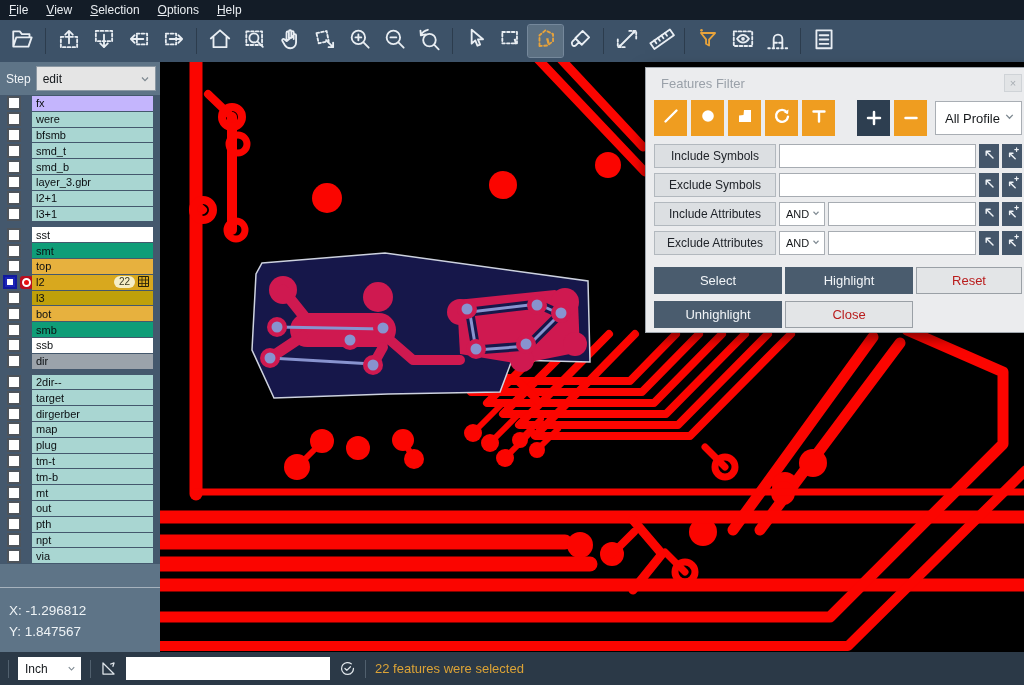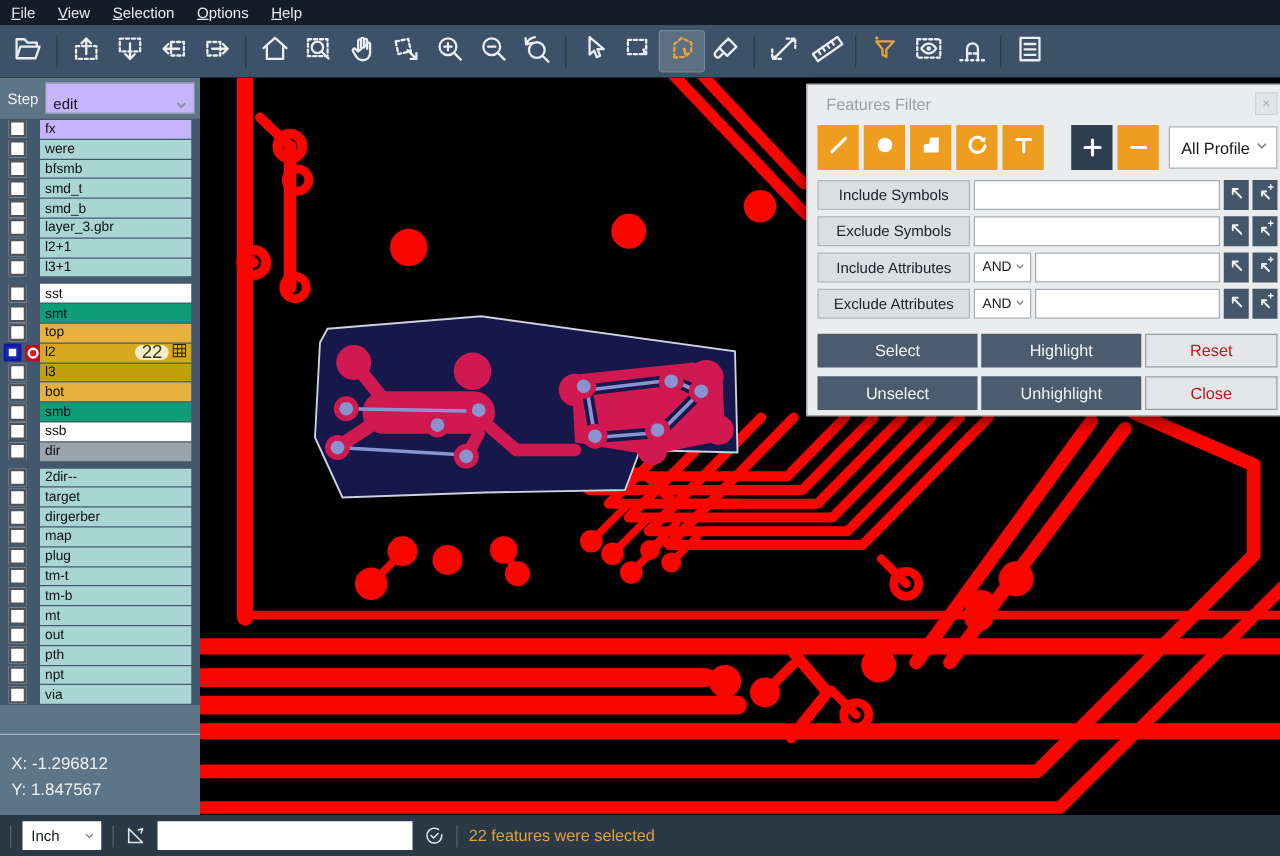--- a/index.html
+++ b/index.html
@@ -10,31 +10,31 @@
   .menu-item{padding:0 9px;height:20px;line-height:20px;cursor:default}
   
   .toolbar{position:absolute;top:20px;left:0;right:0;height:42px;background:#3d5268;display:flex;align-items:center;padding:0 5px;z-index:5}
   .tb-btn{width:35px;height:32px;display:flex;align-items:center;justify-content:center;border-radius:2px;flex:none}
   .tb-btn.active{background:#5c7082;outline:1px solid #75889b}
   .tb-sep{width:1px;height:26px;background:#2c3c4d;margin:0 5px;flex:none}
   
   .sidebar{position:absolute;top:62px;left:0;width:160px;height:590px;background:#5e7487;display:flex;flex-direction:column;z-index:4}
   .step-row{height:33px;display:flex;align-items:center;padding:0 4px;gap:5px;flex:none}
   .step-label{color:#f0f4f7;font-size:12px;padding-left:2px}
-  .step-combo{flex:1;height:23px;background:#c4b5fd;display:flex;align-items:flex-end;font-size:12px;color:#14181c;padding:0 4px 0 6px;justify-content:space-between;border:1px solid #8b98a3}
+  .step-combo{flex:1;height:23px;background:#e5e5e5;display:flex;align-items:center;font-size:12px;color:#14181c;padding:0 4px 0 6px;justify-content:space-between;border:1px solid #8b98a3}
   .layer-list{background:#44586d;display:flex;flex-direction:column;gap:1px;padding:1px 0;flex:none}
   .layer-row{height:14.8px;display:flex;align-items:center}
   .cbcell{width:32px;display:flex;align-items:center;flex:none}
   .cb{width:10px;height:10px;background:#fff;border:2px solid #4e545b;margin-left:7px;flex:none}
   .cb.on{border-color:#101a9e;background:#1b24b8;position:relative;margin-left:3px}
   .cb.on::after{content:"";position:absolute;inset:2px;background:#fff}
   .ind{width:13px;height:13px;margin-left:3px;border-radius:3px;background:#b90f1f;display:flex;align-items:center;justify-content:center;flex:none}
   .ind::after{content:"";width:5px;height:5px;border-radius:50%;background:#e81010;border:2px solid #fff}
   .lbl{flex:1;height:100%;margin-right:7px;font-size:11px;color:#0b0f12;display:flex;align-items:center;padding:0 4px;gap:3px;overflow:hidden;white-space:nowrap}
-  .pill{margin-left:auto;background:#f5eec6;border-radius:7px;font-size:15px;padding:0 5px;color:#3a3a22;line-height:12px}
+  .pill{margin-left:auto;background:#f5eec6;border-radius:7px;font-size:10px;padding:0 5px;color:#3a3a22;line-height:12px}
   .group-sep{height:4px}
   .coords{margin-top:auto;padding:0 0 10px}
   .coords hr{border:0;border-top:1px solid rgba(255,255,255,.45);margin:0 0 12px}
   .coord{color:#eef3f6;font-size:13.5px;padding:3px 9px}
   
   .canvas{position:absolute;left:160px;top:62px;width:864px;height:590px;background:#000;overflow:hidden;z-index:1}
   
   .dialog{position:absolute;left:645px;top:67px;width:386px;height:266px;background:#ebecee;border:1px solid #9fa6ad;box-shadow:0 4px 14px rgba(0,0,0,.55);box-sizing:border-box;z-index:10}
   .dlg-title{height:30px;display:flex;align-items:center;padding:0 8px 0 15px;color:#9aa1a9;font-size:13px}
   .dlg-close{margin-left:auto;width:16px;height:16px;background:#e2e4e6;color:#a7adb3;font-size:11px;display:flex;align-items:center;justify-content:center;border:1px solid #cfd3d7}
@@ -697,21 +697,20 @@
                 <path d="M14 16 7 9m0 0v4.2M7 9h4.2" stroke-width="1.8"></path>
                 <path d="M13.5 4.5h4.5M15.75 2.25v4.5" stroke-width="1.4"></path>
               </svg></span>
           </div>
         </div>
       </div>
     <div class="actions">
         <div class="act dark">Select</div>
         <div class="act dark">Highlight</div>
         <div class="act light">Reset</div>
-        <div class="act dark">Unselect</div>
         <div class="act dark">Unhighlight</div>
         <div class="act light">Close</div>
       </div>
   </div>
 
   <div class="statusbar">
     <div class="sb-sep"></div>
     <div class="unit-combo">
       <span>Inch</span>
       <svg width="11" height="11" viewBox="0 0 16 16" fill="none" stroke="#7d8890" stroke-width="1.6">

